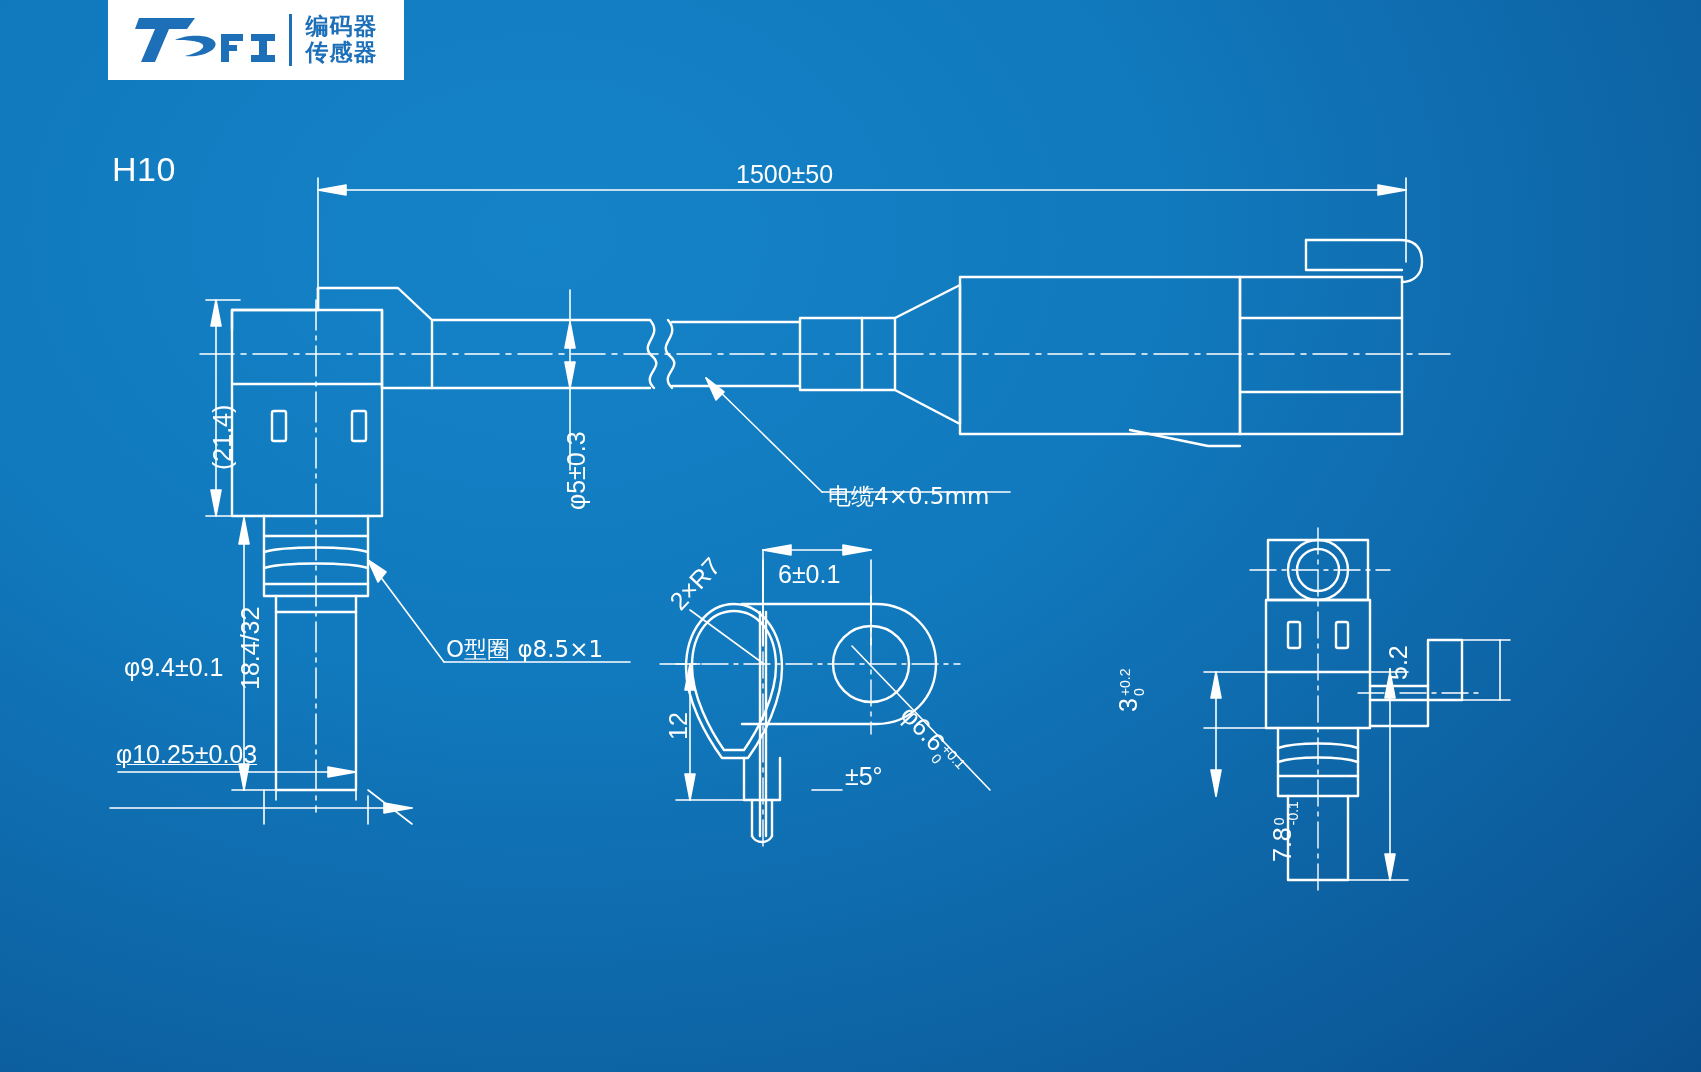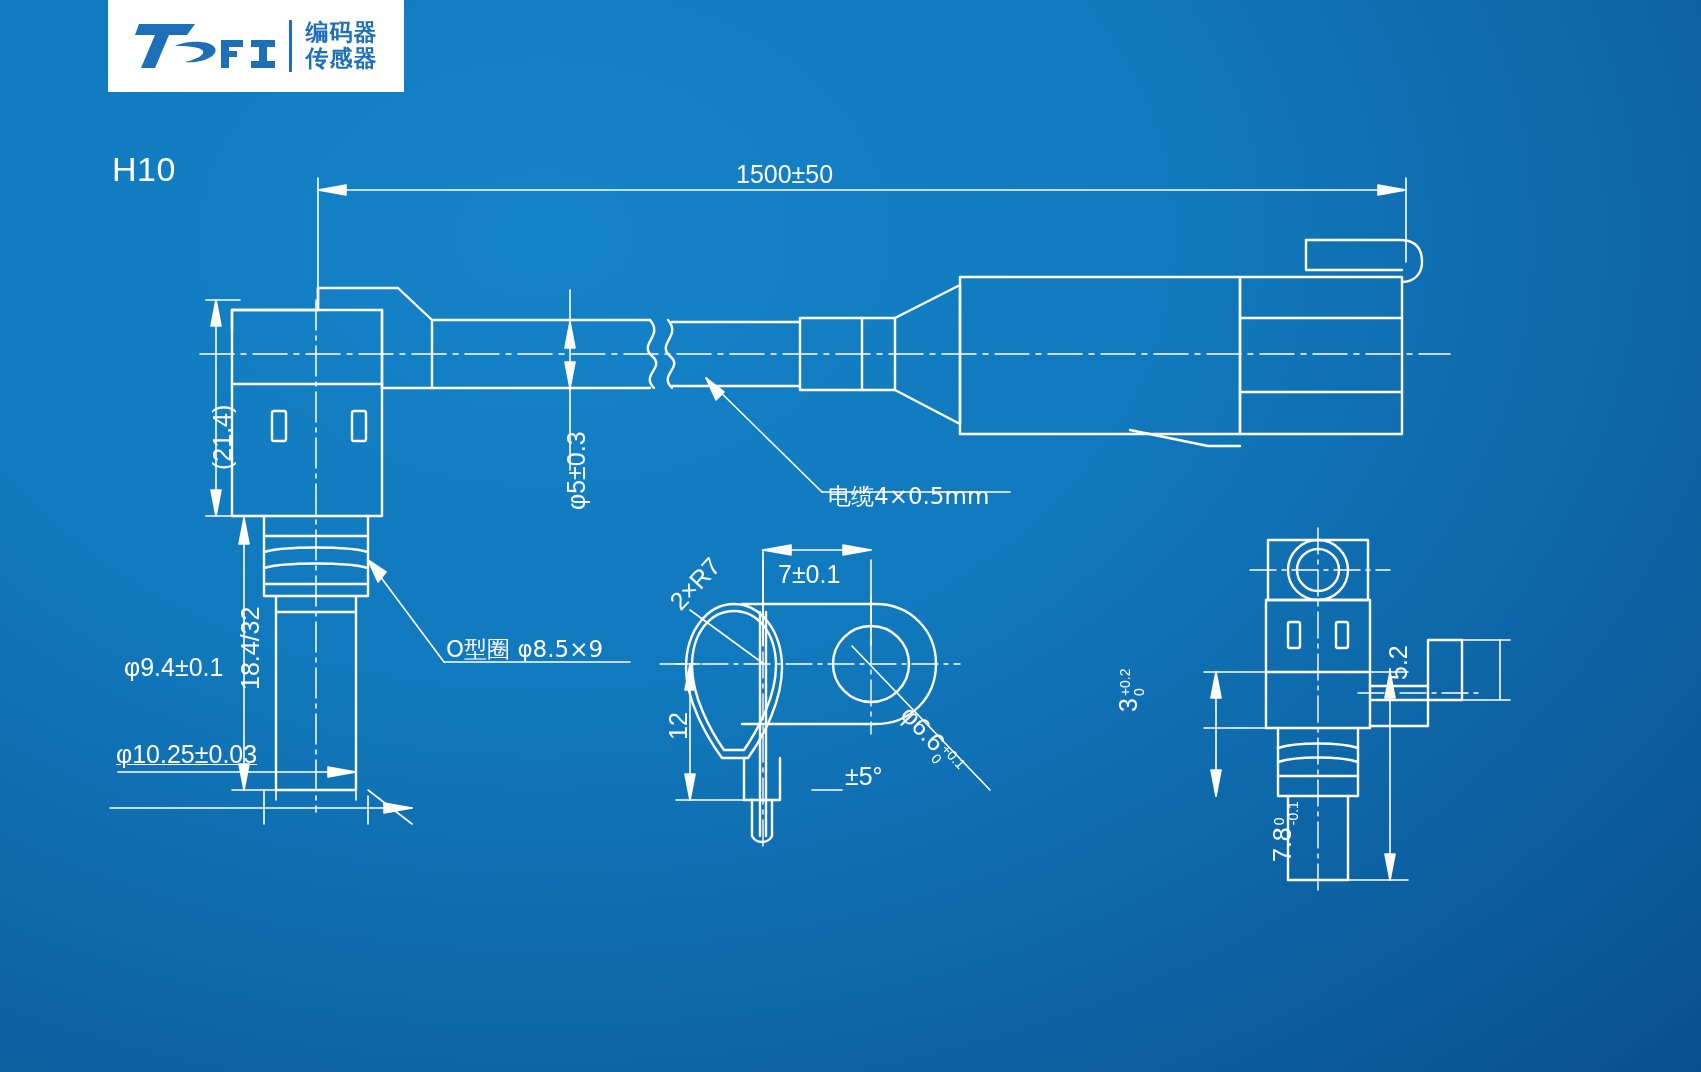--- a/index.html
+++ b/index.html
@@ -5,21 +5,21 @@
   html,body{margin:0;padding:0;}
   body{
     width:1701px;height:1072px;overflow:hidden;
     font-family:"Liberation Sans","DejaVu Sans",sans-serif;
     background:radial-gradient(ellipse at 32% 22%, #1583c8 0%, #1179bd 38%, #0d63a4 72%, #0a4f8d 100%);
     position:relative;
   }
   #stage{position:absolute;left:0;top:0;width:1701px;height:1072px;}
   svg{position:absolute;left:0;top:0;}
   .logo-plate{
-    position:absolute;left:108px;top:0;width:296px;height:92px;background:#ffffff;
+    position:absolute;left:108px;top:0;width:296px;height:80px;background:#ffffff;
     display:flex;align-items:center;justify-content:center;
   }
   .logo-inner{display:flex;align-items:center;gap:14px;}
   .logo-mark{position:relative;width:140px;height:56px;}
   .logo-divider{width:3px;height:52px;background:#1d6fb8;}
   .logo-cn{display:flex;flex-direction:column;line-height:1.12;}
   .logo-cn span{
     font-family:"DejaVu Sans",sans-serif;font-size:23px;font-weight:700;color:#1d6fb8;letter-spacing:1px;
   }
   .lbl{position:absolute;color:#fff;white-space:nowrap;font-family:"Liberation Sans","DejaVu Sans",sans-serif;}
@@ -291,33 +291,33 @@
   <div class="lbl dim" style="left:736px;top:160px;">1500±50</div>
 
   <div class="lbl dim rot90" style="left:208px;top:470px;">(21.4)</div>
 
   <div class="lbl dim rot90" style="left:236px;top:690px;">18.4/32</div>
 
   <div class="lbl dim rot90" style="left:562px;top:510px;">φ5±0.3</div>
 
   <div class="lbl cn" style="left:828px;top:481px;">电缆4×0.5mm</div>
 
-  <div class="lbl cn" style="left:446px;top:634px;">O型圈 φ8.5×9</div>
+  <div class="lbl cn" style="left:446px;top:634px;">O型圈 φ8.5×1</div>
 
   <div class="lbl" style="left:124px;top:653px;">
     <span class="dim">φ9.4±0.1</span>
   </div>
 
   <div class="lbl" style="left:116px;top:740px;text-decoration:underline;">
     <span class="dim">φ10.25±0.03</span>
   </div>
 
   <div class="lbl dim rot45" style="left:664px;top:596px;">2×R7</div>
 
-  <div class="lbl dim" style="left:778px;top:560px;">7±0.1</div>
+  <div class="lbl dim" style="left:778px;top:560px;">6±0.1</div>
 
   <div class="lbl dim rot90" style="left:664px;top:740px;">12</div>
 
   <div class="lbl rotn45" style="left:916px;top:700px;">
     <span class="dim">φ6.6</span><span class="tol">
         <span>+0.1</span>
         <span>0</span>
       </span>
   </div>
 

